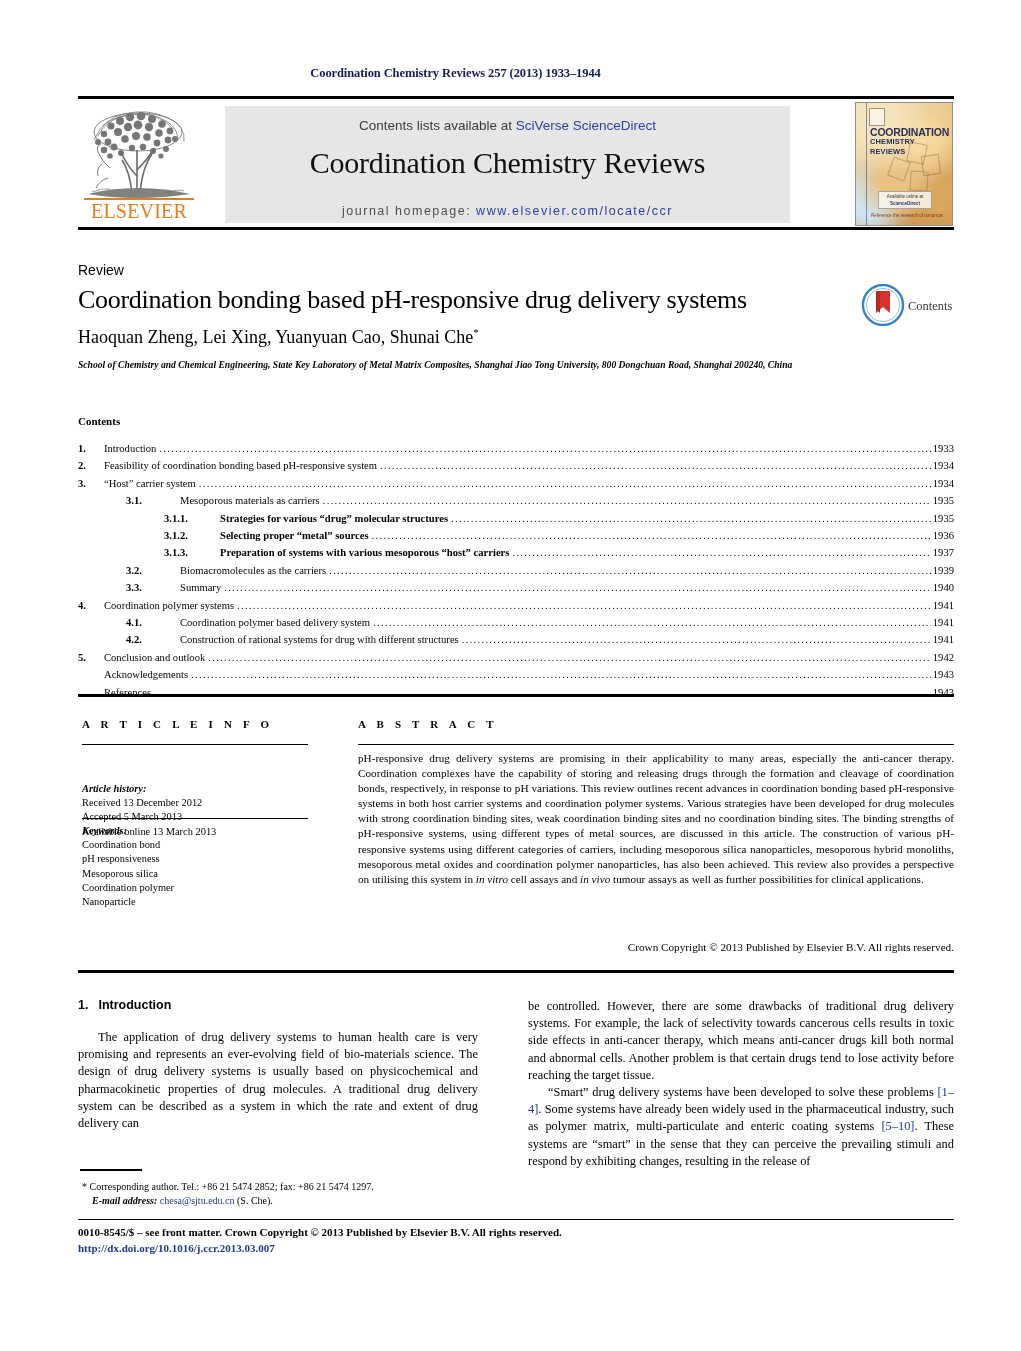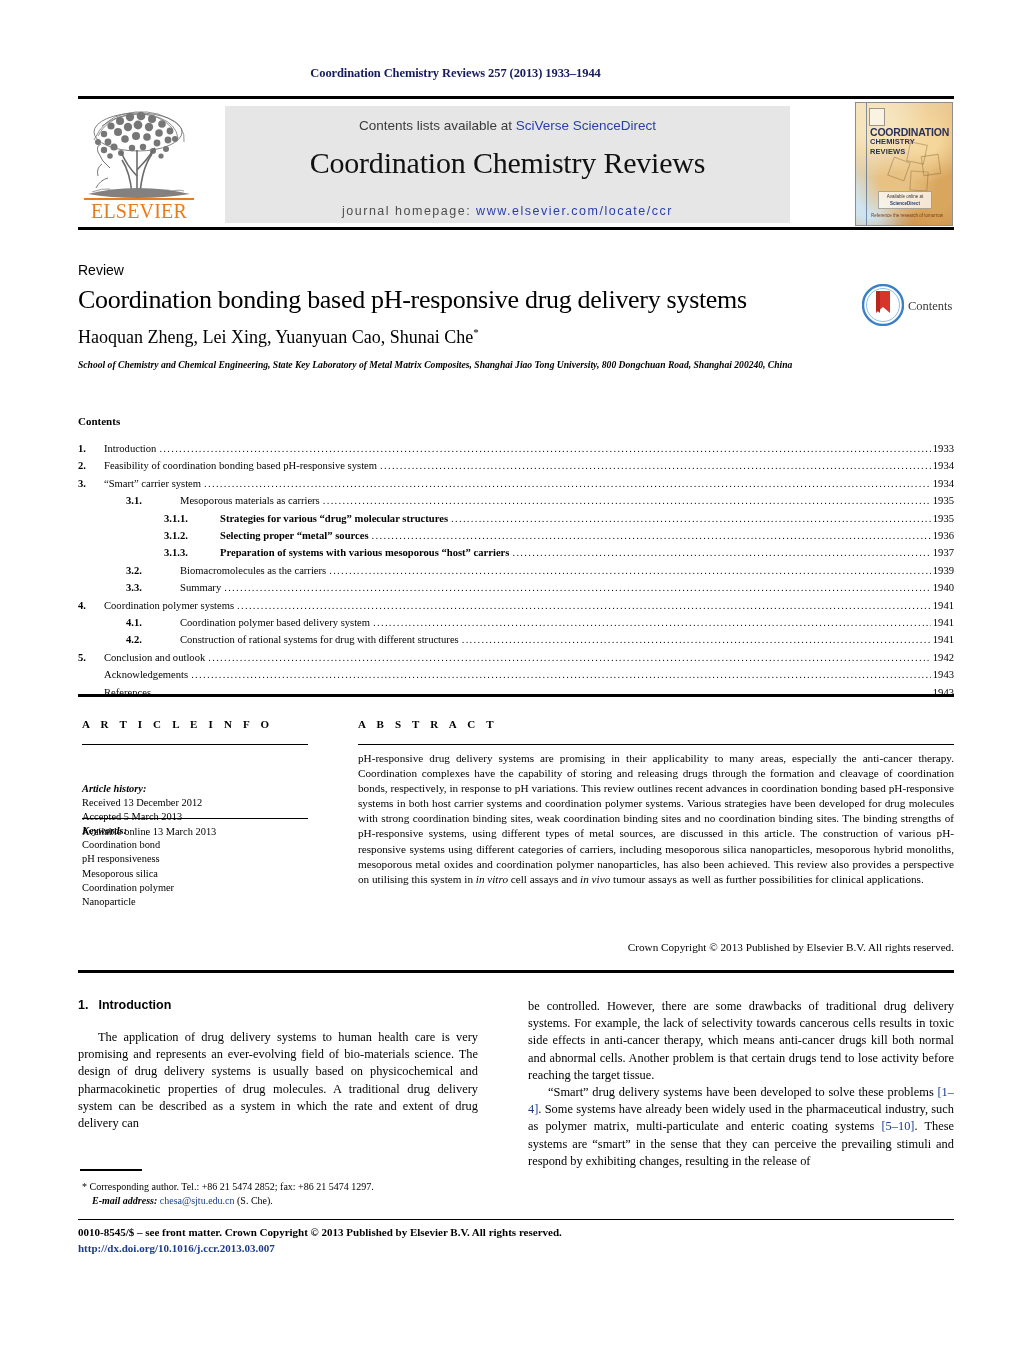--- a/index.html
+++ b/index.html
@@ -570,21 +570,21 @@
         <span class="toc-page">1933</span>
       </div>
       <div class="toc-row">
         <span class="toc-num">2.</span>
         <span class="toc-label">Feasibility of coordination bonding based pH-responsive system</span>
         <span class="toc-dots">................................................................................................................................................................................................................................................................................................................................................................................................................</span>
         <span class="toc-page">1934</span>
       </div>
       <div class="toc-row">
         <span class="toc-num">3.</span>
-        <span class="toc-label">“Smart” carrier system</span>
+        <span class="toc-label">“Host” carrier system</span>
         <span class="toc-dots">................................................................................................................................................................................................................................................................................................................................................................................................................</span>
         <span class="toc-page">1934</span>
       </div>
       <div class="toc-row">
         <span class="toc-indent1"></span>
         <span class="toc-sub w2">3.1.</span>
         <span class="toc-label">Mesoporous materials as carriers</span>
         <span class="toc-dots">................................................................................................................................................................................................................................................................................................................................................................................................................</span>
         <span class="toc-page">1935</span>
       </div>

